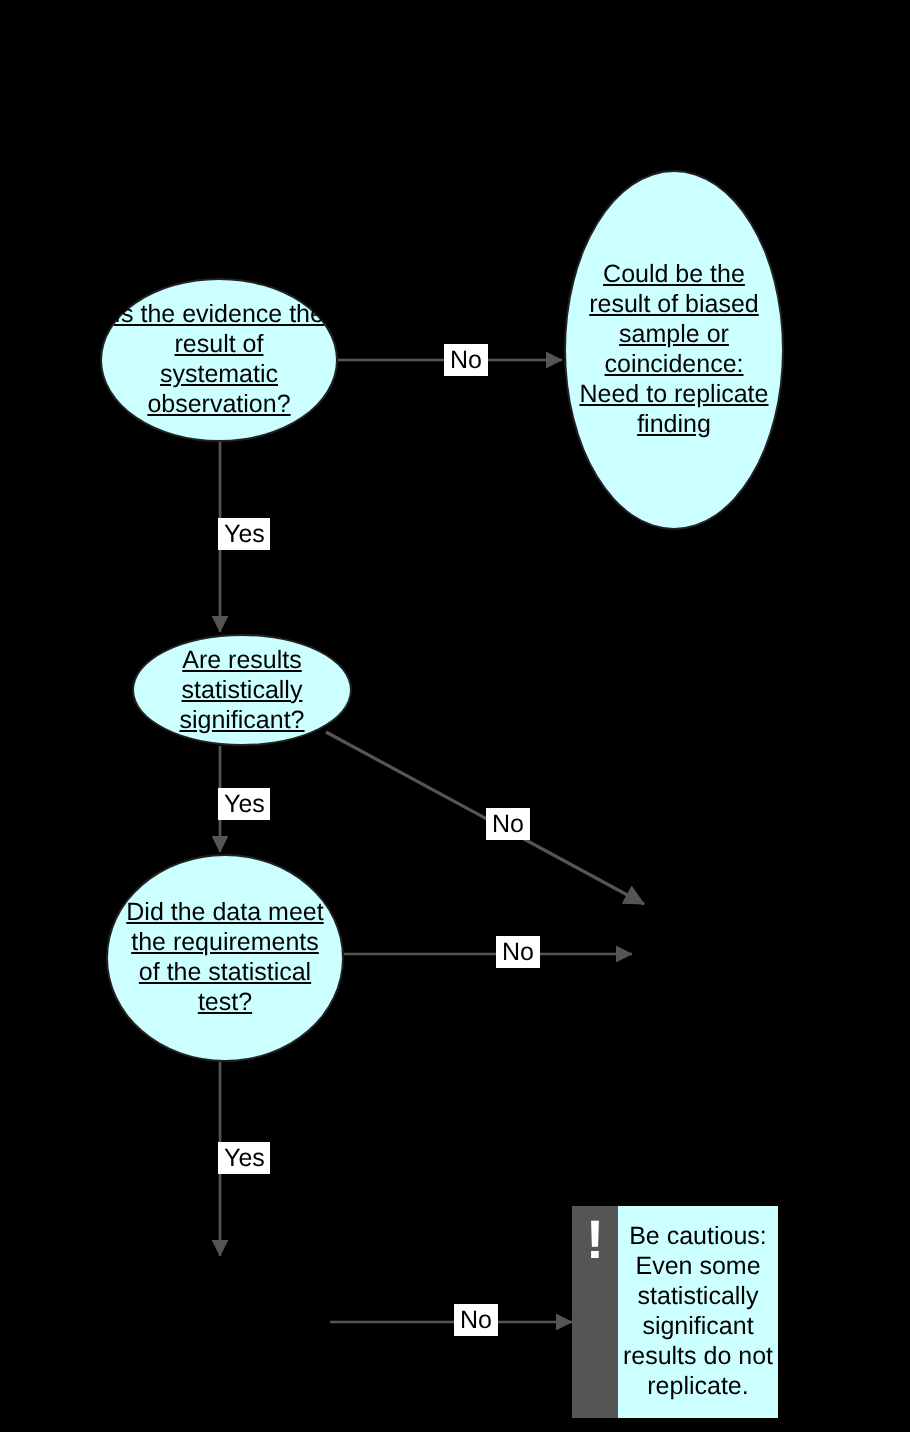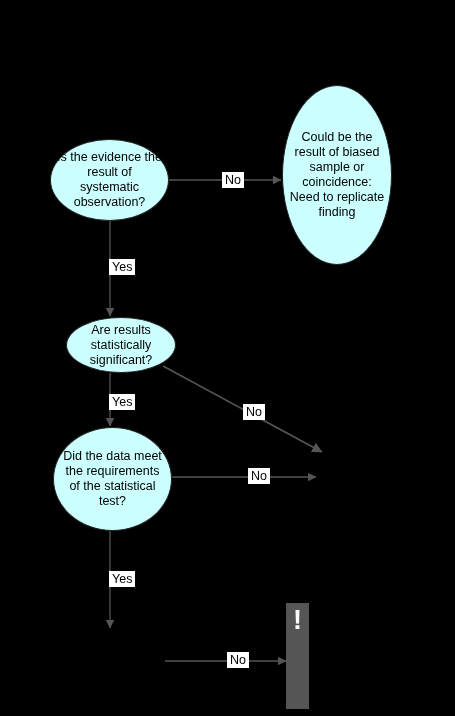--- a/index.html
+++ b/index.html
@@ -31,20 +31,21 @@
     box-sizing: border-box;
     color: #000000;
     font-size: 12.5px;
     line-height: 15px;
     z-index: 3;
   }
   .ellipse {
     background: #ccffff;
     border: 1.4px solid #222222;
     border-radius: 50%;
+    text-decoration: underline;
   }
   .ellipse .node-label {
     padding: 0 6px;
   }
   .edge-label {
     position: absolute;
     background: #ffffff;
     color: #000000;
     font-size: 12.5px;
     line-height: 14px;
@@ -129,20 +130,23 @@
   <div class="node ellipse" style="left:53px; top:427px; width:119px; height:104px;">
     <span class="node-label">Did the data meet the requirements of the statistical test?</span>
   </div>
 
 
 
   <div class="note" style="left:286px; top:603px; width:103px; height:106px;">
     <div class="note-bar">
       <span class="bang">!</span>
     </div>
+    <div class="note-body">
+      <span>Be cautious: Even some statistically significant results do not replicate.</span>
+    </div>
   </div>
 
   <div class="edge-label" style="left:206px; top:172px;">No</div>
   <div class="edge-label" style="left:93px; top:259px;">Yes</div>
   <div class="edge-label" style="left:227px; top:404px;">No</div>
   <div class="edge-label" style="left:93px; top:394px;">Yes</div>
   <div class="edge-label" style="left:232px; top:468px;">No</div>
   <div class="edge-label" style="left:93px; top:571px;">Yes</div>
   <div class="edge-label" style="left:211px; top:652px;">No</div>
 

